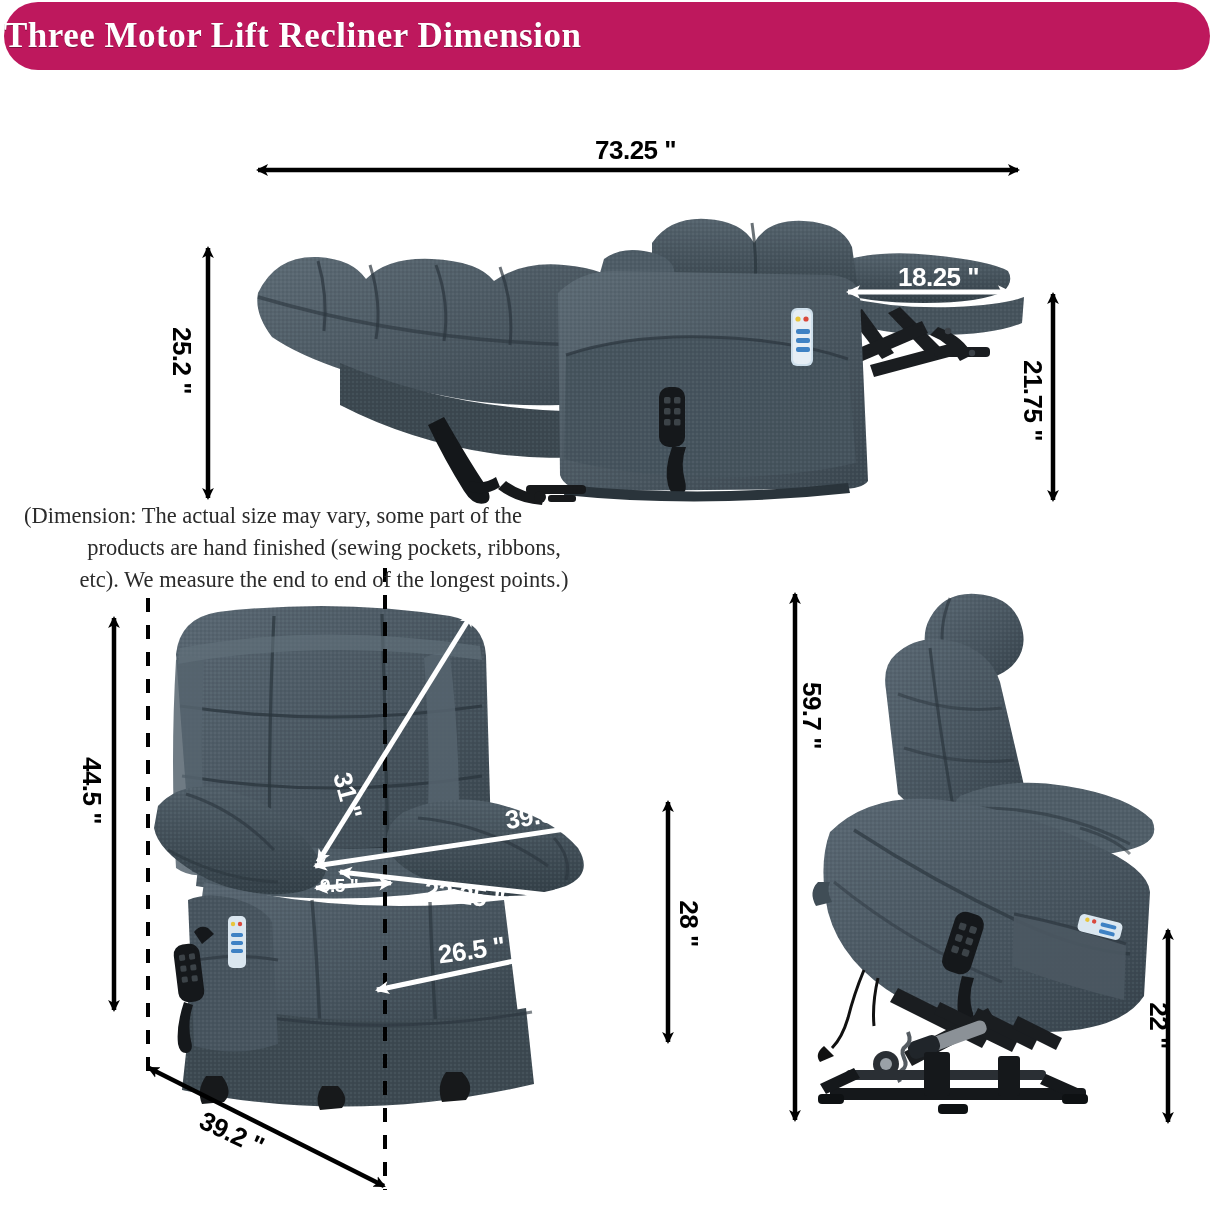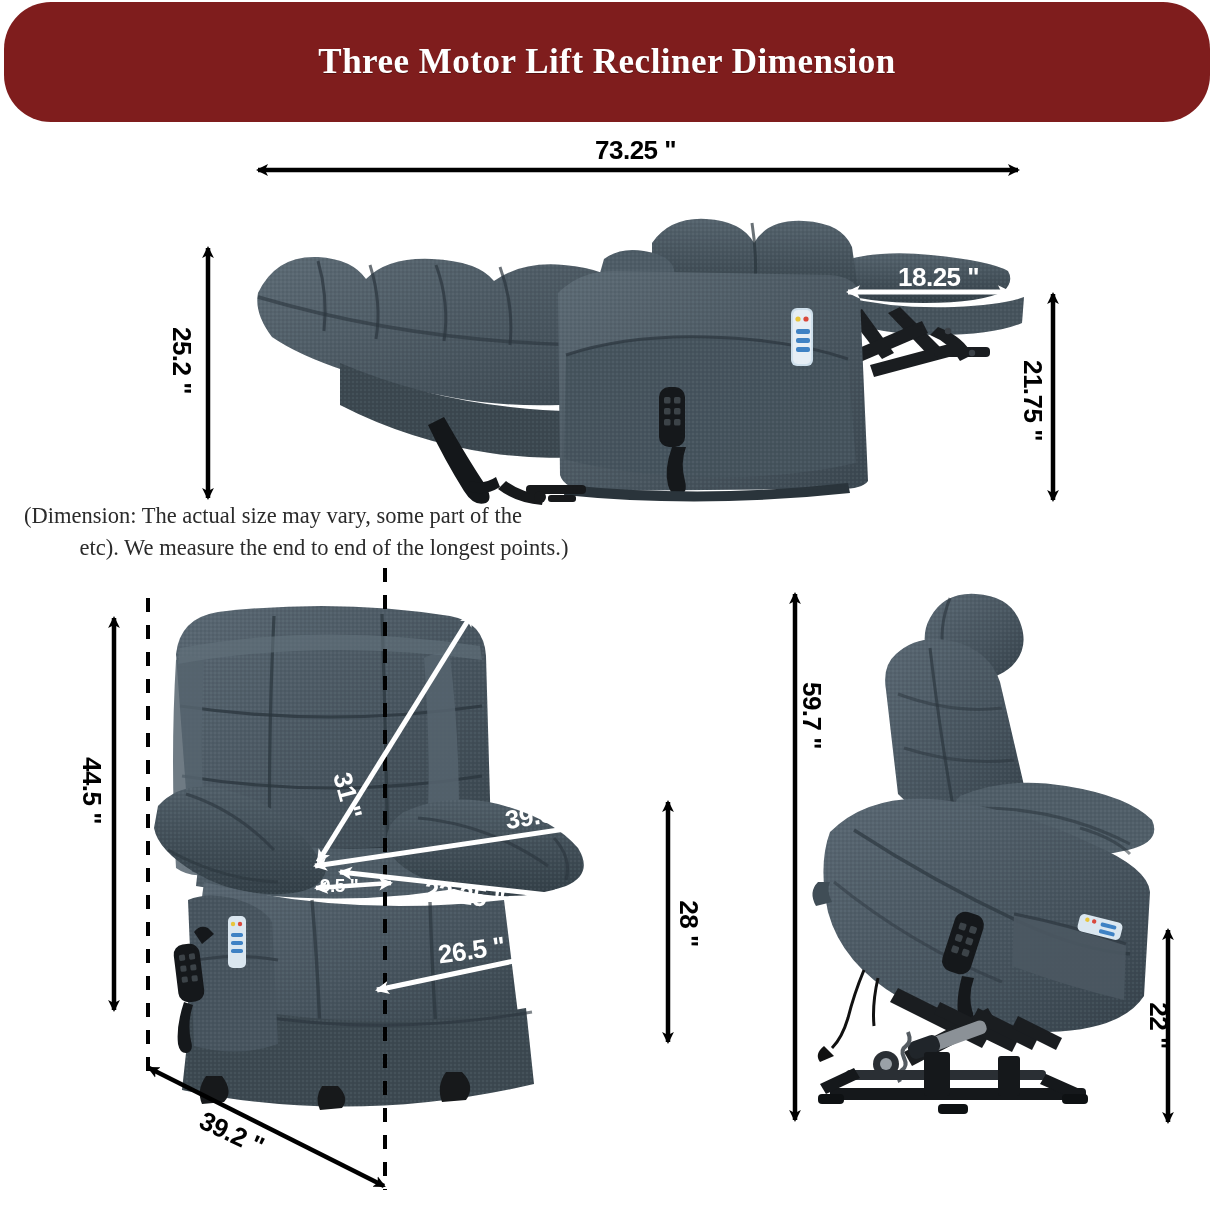--- a/index.html
+++ b/index.html
@@ -1,22 +1,22 @@
 <!DOCTYPE html>
 <html><head>
 <meta charset="utf-8">
 <style>
   html,body{margin:0;padding:0;background:#ffffff;}
   body{width:1214px;height:1214px;position:relative;overflow:hidden;
        font-family:"Liberation Sans", sans-serif;}
 
   
-  .banner{position:absolute;left:4px;top:2px;width:1206px;height:120px;
-          background:#7f1d1d;border-radius:47px;
-          display:flex;align-items:center;justify-content:center;}
+  .banner{position:absolute;left:4px;top:2px;width:1206px;height:68px;
+          background:#be185d;border-radius:47px;
+          display:flex;align-items:center;}
   .banner-title{color:#fff;font-family:"Liberation Serif", serif;
           font-weight:bold;font-size:35px;letter-spacing:.5px;
           text-shadow:0 1px 0 rgba(0,0,0,.35);}
 
   
   .disclaimer{position:absolute;left:24px;top:500px;width:600px;
      font-family:"Liberation Serif", serif;font-size:22.5px;color:#2b2b2b;
      line-height:32px;text-align:center;z-index:40;}
   .disclaimer div{white-space:nowrap;}
   .disclaimer div:nth-child(1){text-align:left;}
@@ -462,14 +462,15 @@
             transform-origin:center;">39.2 "</div>
 
 <div class="dim blk" style="left:778px;top:700px;font-size:26px;transform:rotate(90deg);
             transform-origin:center;">59.7 "</div>
 
 <div class="dim blk" style="left:1135px;top:1010px;font-size:26px;transform:rotate(90deg);
             transform-origin:center;">22 "</div>
 
 <div class="disclaimer">
   <div>(Dimension: The actual size may vary, some part of the</div>
+  <div>products are hand finished (sewing pockets, ribbons,</div>
   <div>etc). We measure the end to end of the longest points.)</div>
 </div>
 
 </body></html>

